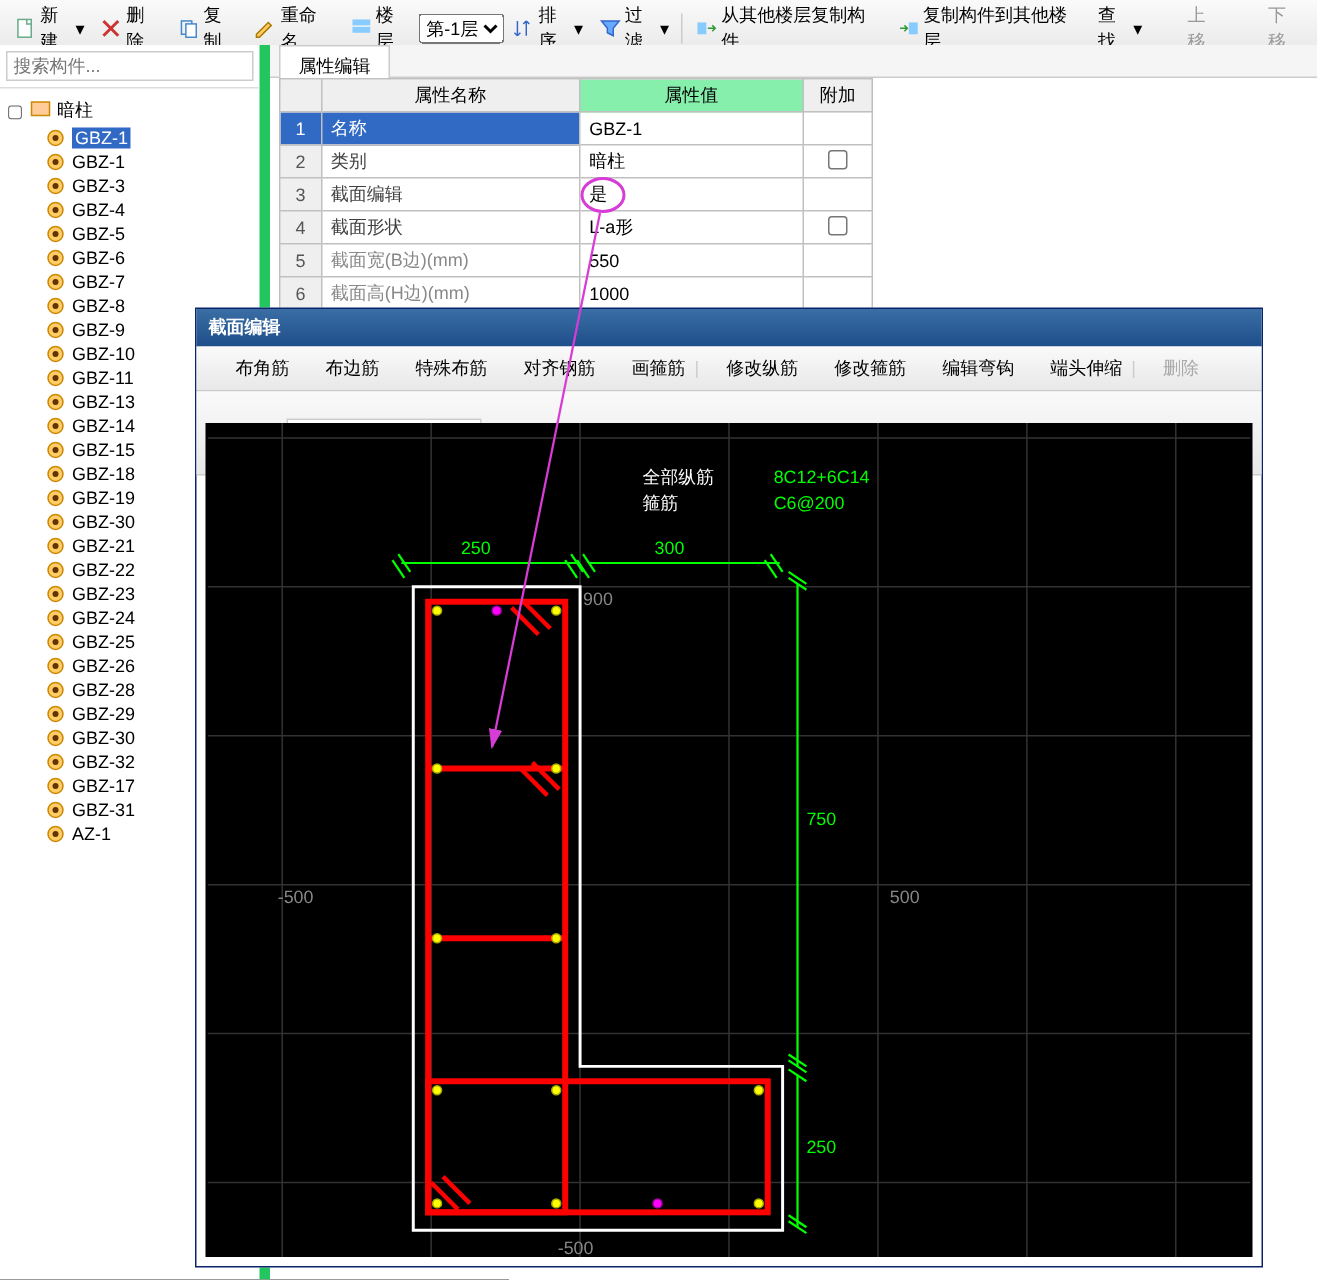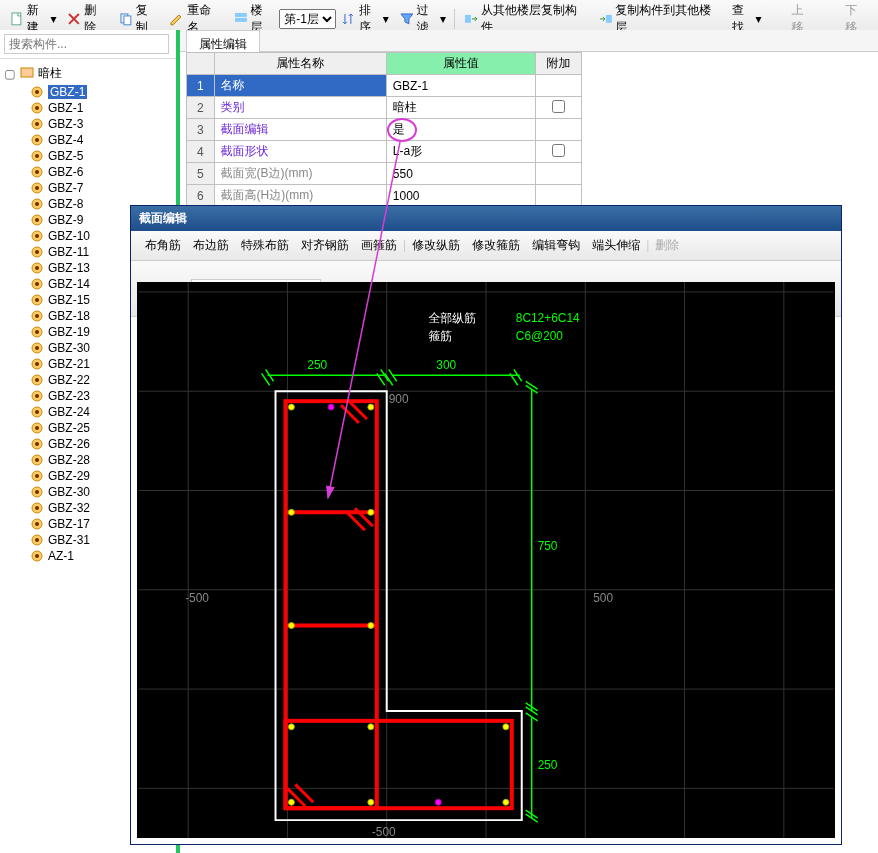--- a/index.html
+++ b/index.html
@@ -5,51 +5,51 @@
 * { box-sizing: border-box; margin: 0; padding: 0; font-family: "Microsoft YaHei", sans-serif; font-size: 12px; }
 body { background: #f0f0f0; width: 878px; height: 853px; overflow: hidden; position: relative; }
 
 .toolbar { background: linear-gradient(#fafafa, #e8e8e8); height: 38px; display: flex; align-items: center; padding: 0 4px; border-bottom: 1px solid #ccc; }
 .toolbar .btn { display: flex; align-items: center; padding: 2px 4px; margin: 0 1px; cursor: pointer; border-radius: 2px; }
 .toolbar .ico { width: 16px; height: 16px; margin-right: 2px; display: inline-block; }
 .toolbar .sep { width: 1px; height: 20px; background: #ccc; margin: 0 3px; }
 .toolbar select { font-size: 12px; height: 20px; }
 .toolbar .disabled { color: #999; margin-left: 21px; }
 
-.left-panel { position: absolute; top: 30px; left: 0; width: 180px; bottom: 0; background: #fff; border-right: 4px solid #22c55e; }
+.left-panel { position: absolute; top: 30px; left: 0; width: 180px; bottom: 0; background: #fff; border-right: 7px solid #22c55e; }
 .search-row { display: flex; align-items: center; padding: 4px; border-bottom: 1px solid #ddd; }
 .search-row input { flex: 1; height: 20px; padding: 0 4px; border: 1px solid #ccc; }
 .search-row .sico { width: 16px; height: 16px; margin-left: 4px; }
 .tree { padding: 4px 0; }
 .tree-root { display: flex; align-items: center; padding: 2px 4px; }
 .tree-root .tog { width: 12px; text-align: center; color: #666; }
 .tree-item { display: flex; align-items: center; padding: 1px 4px 1px 30px; cursor: pointer; }
 .tree-item .bullet { width: 14px; height: 14px; margin-right: 4px; }
 .tree-item.sel span.lbl { background: #316ac5; color: #fff; padding: 0 2px; }
 
 .right-area { position: absolute; top: 30px; left: 180px; right: 0; bottom: 0; background: #fff; }
 .tab-strip { height: 22px; background: #f5f5f5; border-bottom: 1px solid #ccc; padding-left: 6px; }
 .tab { display: inline-block; padding: 5px 12px; background: #fff; border: 1px solid #ccc; border-bottom: none; font-size: 12px; }
 
 .prop-table { position: absolute; top: 22px; left: 6px; width: 396px; border-collapse: collapse; }
 .prop-table th, .prop-table td { border: 1px solid #c0c0c0; padding: 2px 6px; font-size: 12px; text-align: left; }
 .prop-table th { background: #efefef; font-weight: normal; text-align: center; }
 .prop-table th.vh { background: #86efac; }
 .prop-table td.rn { background: #efefef; text-align: center; width: 24px; color: #555; }
 .prop-table tr.selrow td.name, .prop-table tr.selrow td.rn { background: #316ac5; color: #fff; }
-.prop-table td.name { color: #6d28d9; width: 150px; }
+.prop-table td.name { color: #404040; width: 150px; }
 .prop-table td.name.gray { color: #888; }
 .prop-table td.val { width: 130px; }
 .prop-table td.chk { text-align: center; width: 40px; }
 .prop-table input[type=checkbox] { }
 
 .editor-window { position: absolute; top: 205px; left: 130px; width: 712px; height: 640px; background: #fff; border: 1px solid #0a246a; }
 .editor-title { background: linear-gradient(#3b6ea5, #1e4e8a); color: #fff; padding: 4px 8px; font-size: 12px; font-weight: bold; }
 .editor-toolbar { background: linear-gradient(#fafafa, #e8e8e8); padding: 4px 8px; border-bottom: 1px solid #ccc; }
-.editor-toolbar .mitem { display: inline-block; padding: 2px 6px; cursor: pointer; }
+.editor-toolbar .mitem { display: inline-block; padding: 2px 6px; cursor: pointer; margin-left: 12px; }
 .editor-toolbar .mitem.dis { color: #aaa; }
 .editor-toolbar .mbar { display: inline-block; color: #ccc; }
 .editor-toolbar2 { background: linear-gradient(#fafafa, #e8e8e8); padding: 3px 8px; border-bottom: 1px solid #ccc; display: flex; align-items: center; }
 .editor-toolbar2 .lbl { color: #999; margin-right: 4px; margin-top: 32px; }
 .editor-toolbar2 select { width: 130px; height: 20px; background: #fff; border: 1px solid #ccc; }
 
 .canvas-wrap { position: absolute; top: 76px; left: 6px; right: 6px; bottom: 6px; background: #000; }
 .canvas-wrap svg { width: 100%; height: 100%; }
 
 .oval-anno { position: absolute; border: 2px solid #d63cd6; border-radius: 50%; pointer-events: none; }

